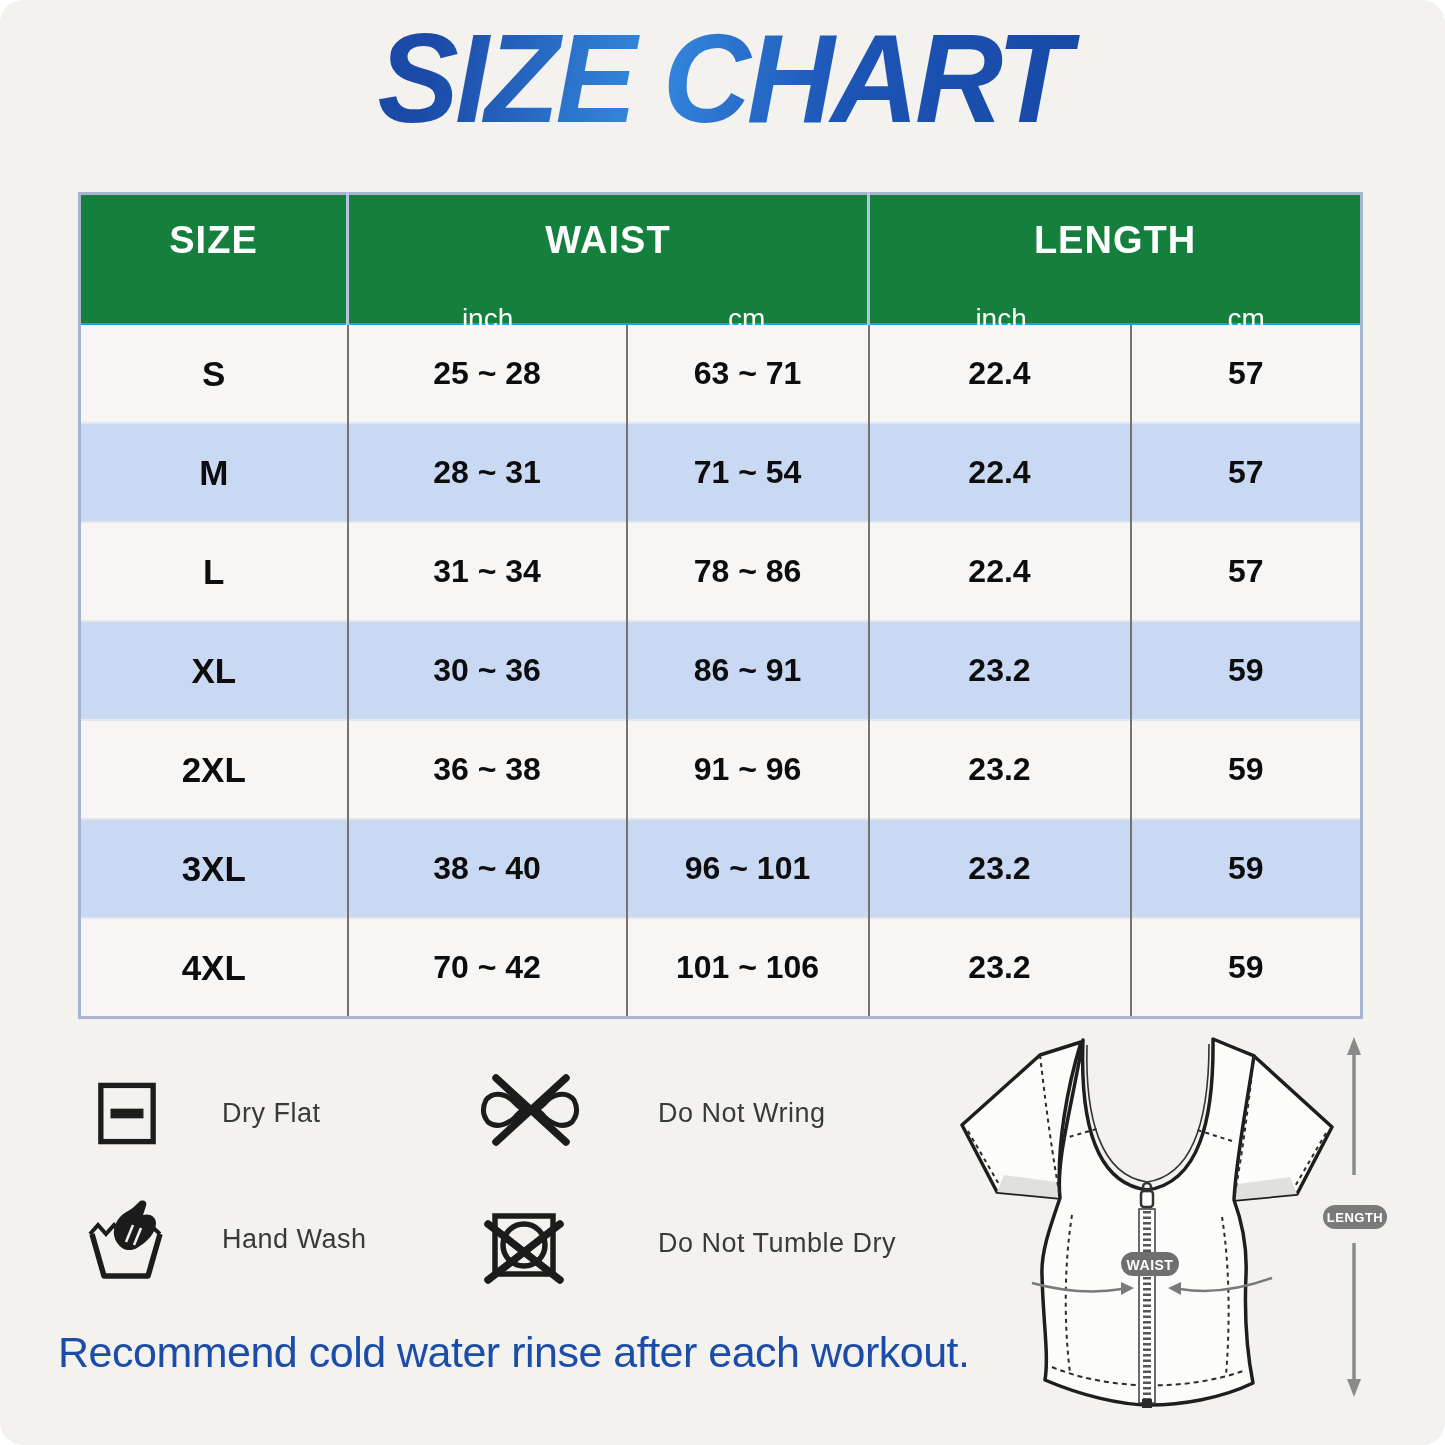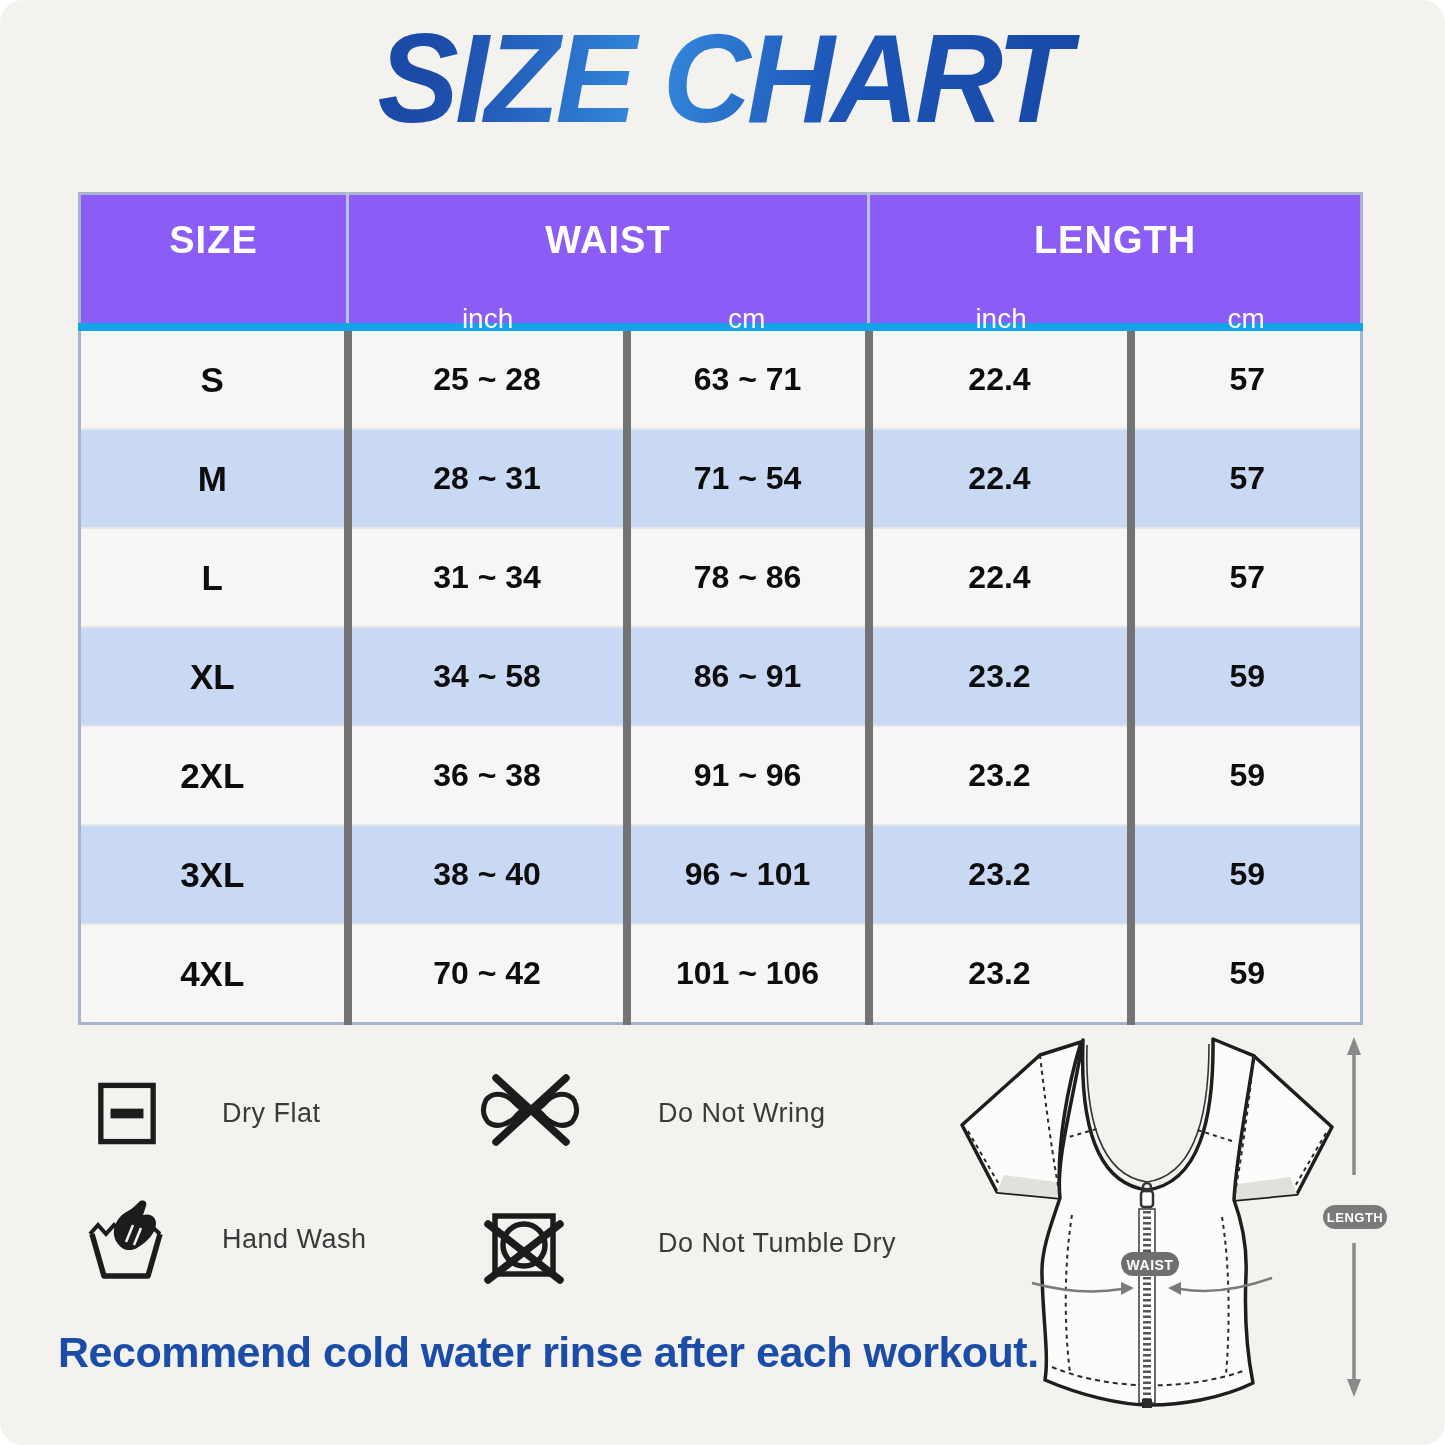--- a/index.html
+++ b/index.html
@@ -29,23 +29,23 @@
     }
   }
   
   table.size-table{
     position:absolute;left:78px;top:192px;
     width:1282px;border-collapse:collapse;table-layout:fixed;
     border:3px solid #a8b3ce;
     background:#f7f6f4;
   }
   .size-table th{
-    background:#8b5cf6;color:#ffffff;
+    background:#15803d;color:#ffffff;
     height:128px;padding:0;position:relative;
-    border-bottom:8px solid #0ea5e9;
+    border-bottom:2px solid #0ea5e9;
   }
   .size-table th + th{border-left:3px solid #b5c3e4;}
   .th-size-label{
     position:absolute;top:24px;left:0;right:0;
     text-align:center;font-size:38px;font-weight:bold;letter-spacing:1px;
   }
   .group-label{
     position:absolute;top:24px;left:0;right:0;
     text-align:center;font-size:38px;font-weight:bold;letter-spacing:1px;
   }
@@ -54,36 +54,36 @@
     display:flex;font-size:28px;font-weight:normal;
   }
   .units span{display:block;text-align:center;margin-top:32px;}
   .units .u1{width:53.5%;}
   .units .u2{width:46.5%;}
   .size-table td{
     height:95px;text-align:center;vertical-align:middle;
     font-size:32px;font-weight:bold;color:#0d0d0d;
     border-top:2px solid #e3e6ec;
   }
-  .size-table td + td{border-left:8px solid #737373;margin-left:14px;}
+  .size-table td + td{border-left:2px solid #737373;margin-left:14px;}
   .size-table tr.alt td{background:#c9d9f3;}
   .size-table td.col-size{font-size:35px;}
   
   .care-icon{position:absolute;}
   .care-label{
     position:absolute;
     font-size:27px;color:#3a3a3a;letter-spacing:0.5px;
     white-space:nowrap;
   }
   
   .garment{position:absolute;left:930px;top:1025px;}
   
   .footer{
     position:absolute;left:58px;top:1328px;
-    font-size:43px;font-weight:bold;color:#1b4da8;
+    font-size:43px;font-weight:normal;color:#1b4da8;
     letter-spacing:-0.5px;white-space:nowrap;
   }
 </style>
 </head>
 <body>
 
 <div class="canvas">
 
   <div class="title">SIZE CHART</div>
 
@@ -133,21 +133,21 @@
       </tr>
       <tr>
         <td class="col-size">L</td>
         <td>31 ~ 34</td>
         <td>78 ~ 86</td>
         <td>22.4</td>
         <td>57</td>
       </tr>
       <tr class="alt">
         <td class="col-size">XL</td>
-        <td>34 ~ 58</td>
+        <td>30 ~ 36</td>
         <td>86 ~ 91</td>
         <td>23.2</td>
         <td>59</td>
       </tr>
       <tr>
         <td class="col-size">2XL</td>
         <td>36 ~ 38</td>
         <td>91 ~ 96</td>
         <td>23.2</td>
         <td>59</td>

